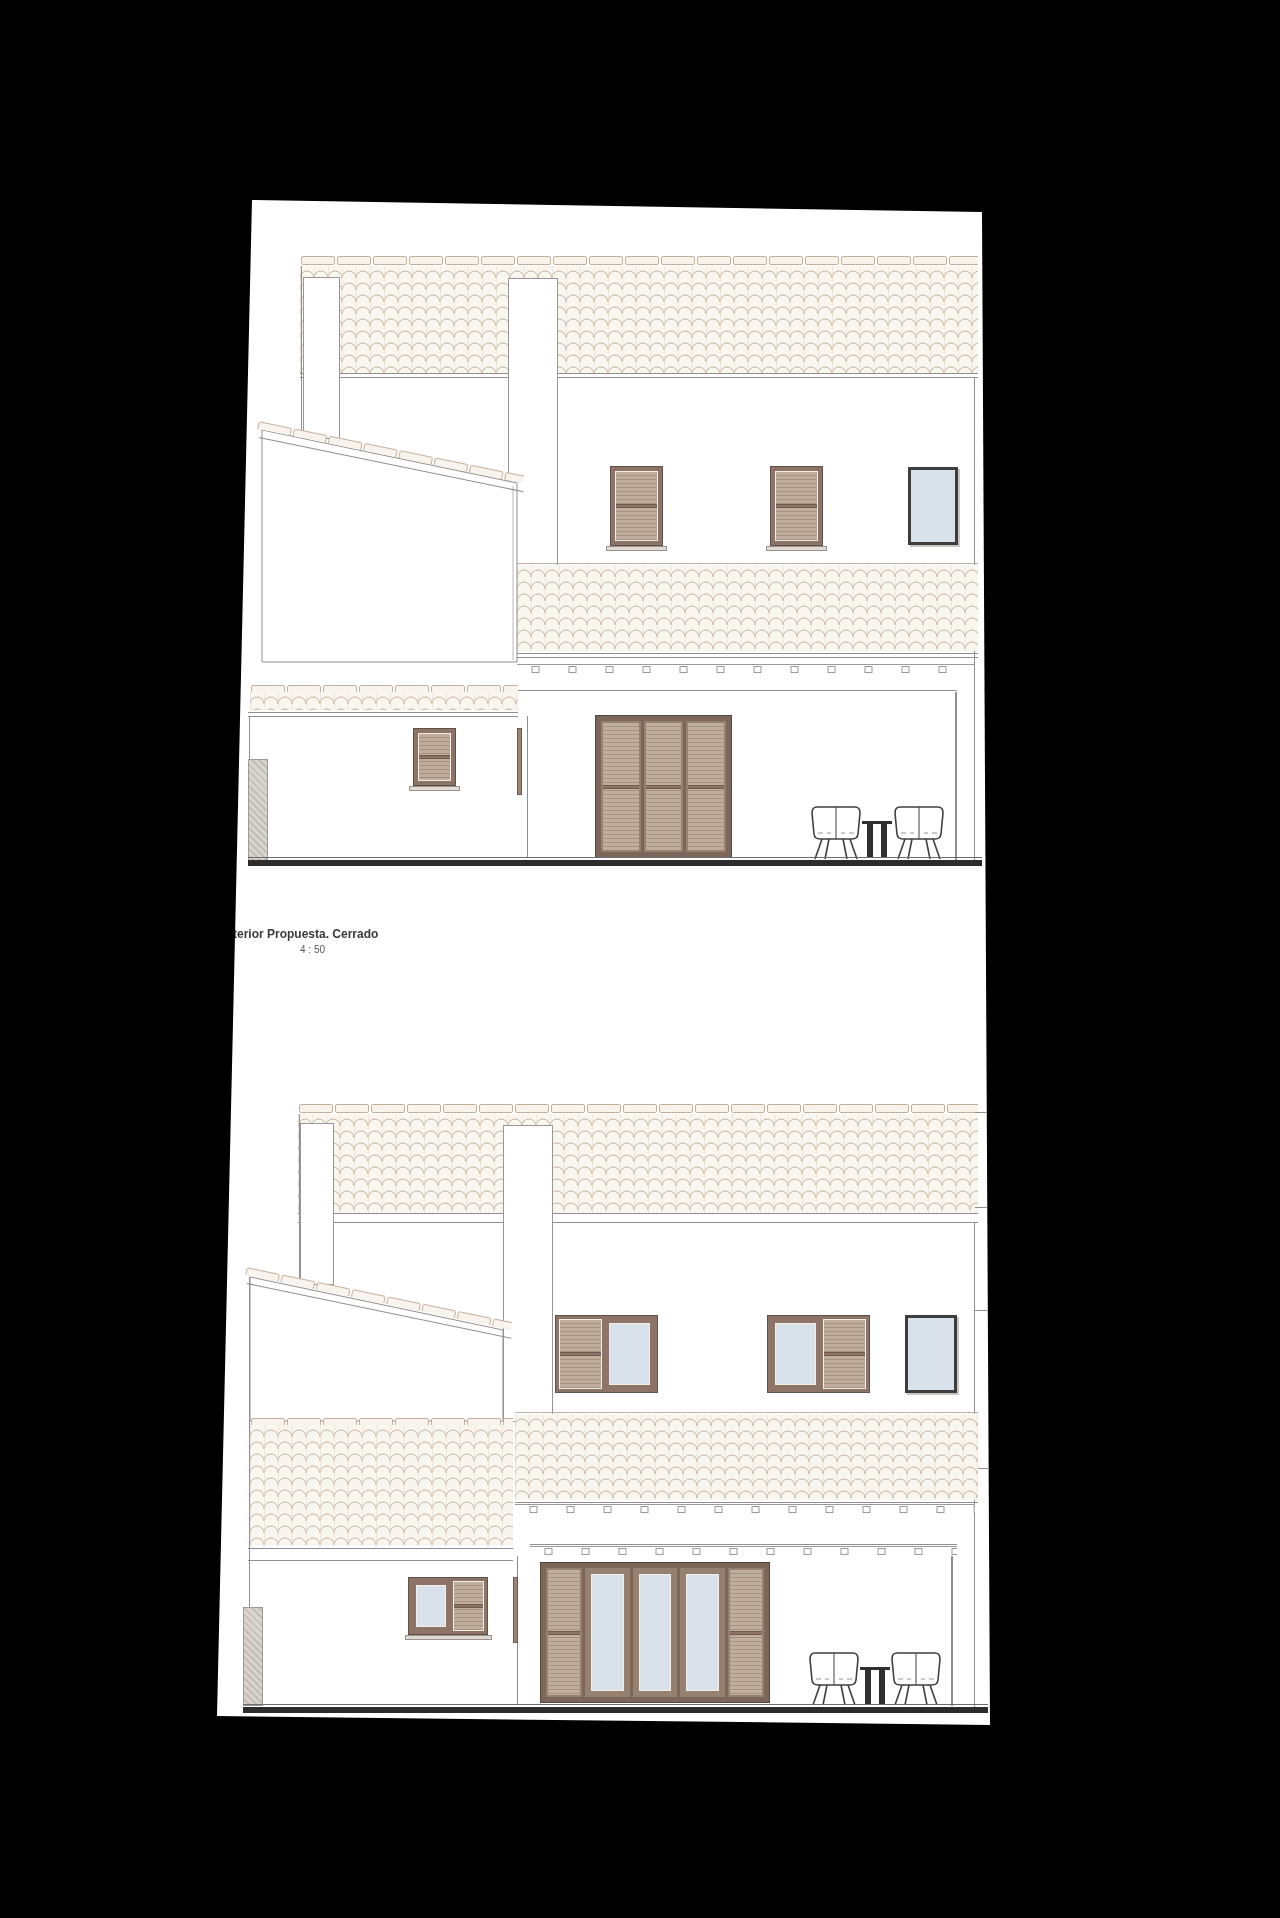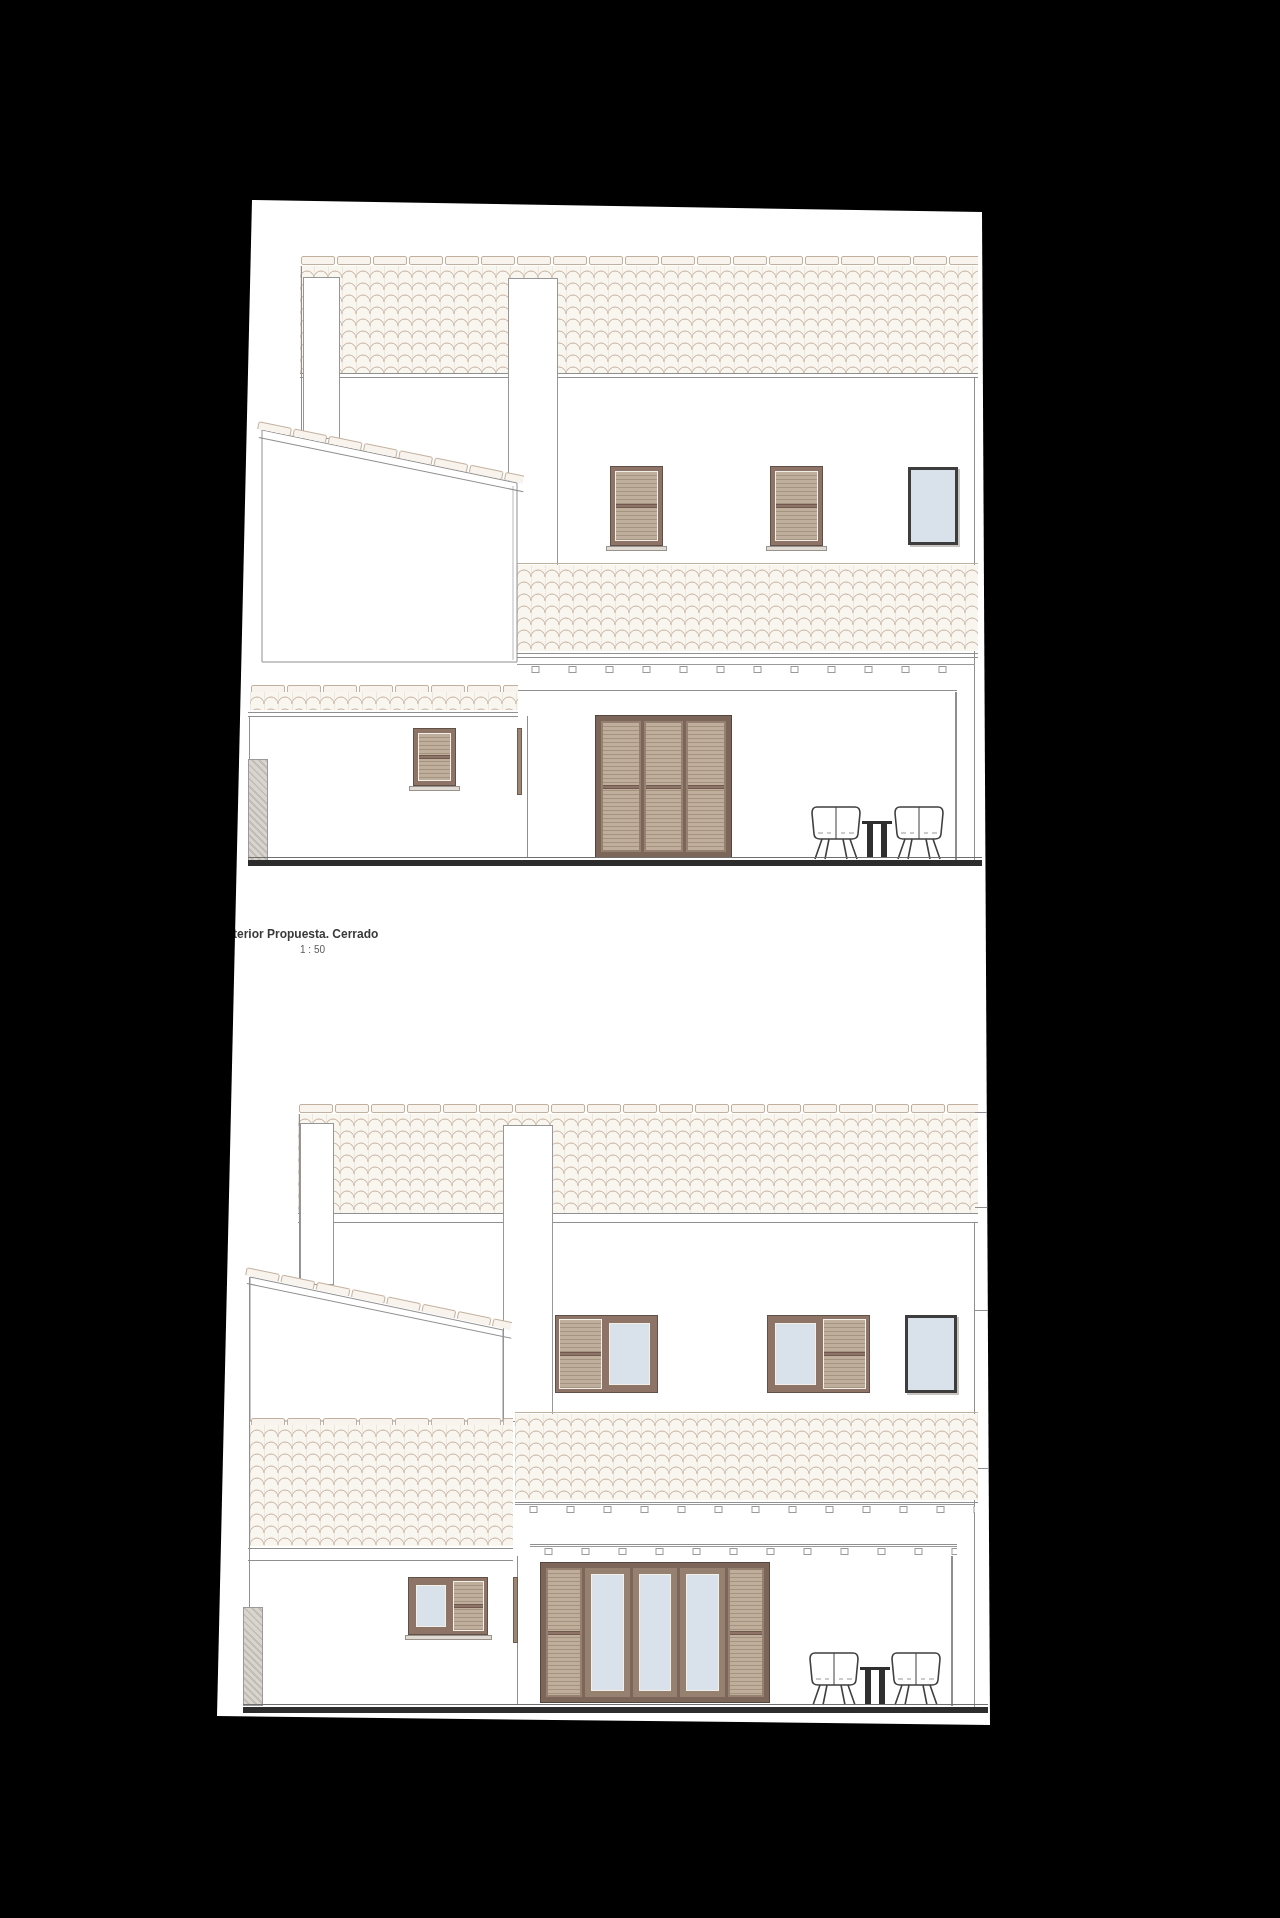--- a/index.html
+++ b/index.html
@@ -163,21 +163,21 @@
         </svg>
       <svg class="a" style="left:893px;top:806px;width:52px;height:54px">
           <use href="#chairSym"></use>
         </svg>
 
       <div class="ground-thin" style="left:248px;top:857px;width:734px"></div>
       <div class="ground-thick" style="left:248px;top:860px;width:734px"></div>
     </div>
 
     <div class="label-title" style="left:233px;top:927px">terior Propuesta. Cerrado</div>
-    <div class="label-scale" style="left:300px;top:944px">1 : 50</div>
+    <div class="label-scale" style="left:300px;top:944px">4 : 50</div>
 
     <div class="a">
 
       <svg class="a" style="left:298px;top:1103px;width:680px;height:11px">
         <rect width="100%" height="100%" fill="url(#ridgePat)"></rect>
         </svg>
       <svg class="a" style="left:298px;top:1114px;width:680px;height:99px">
         <rect width="100%" height="100%" fill="#f9f5ef"></rect>
         <rect width="100%" height="100%" fill="url(#tilePat)"></rect>
         </svg>

